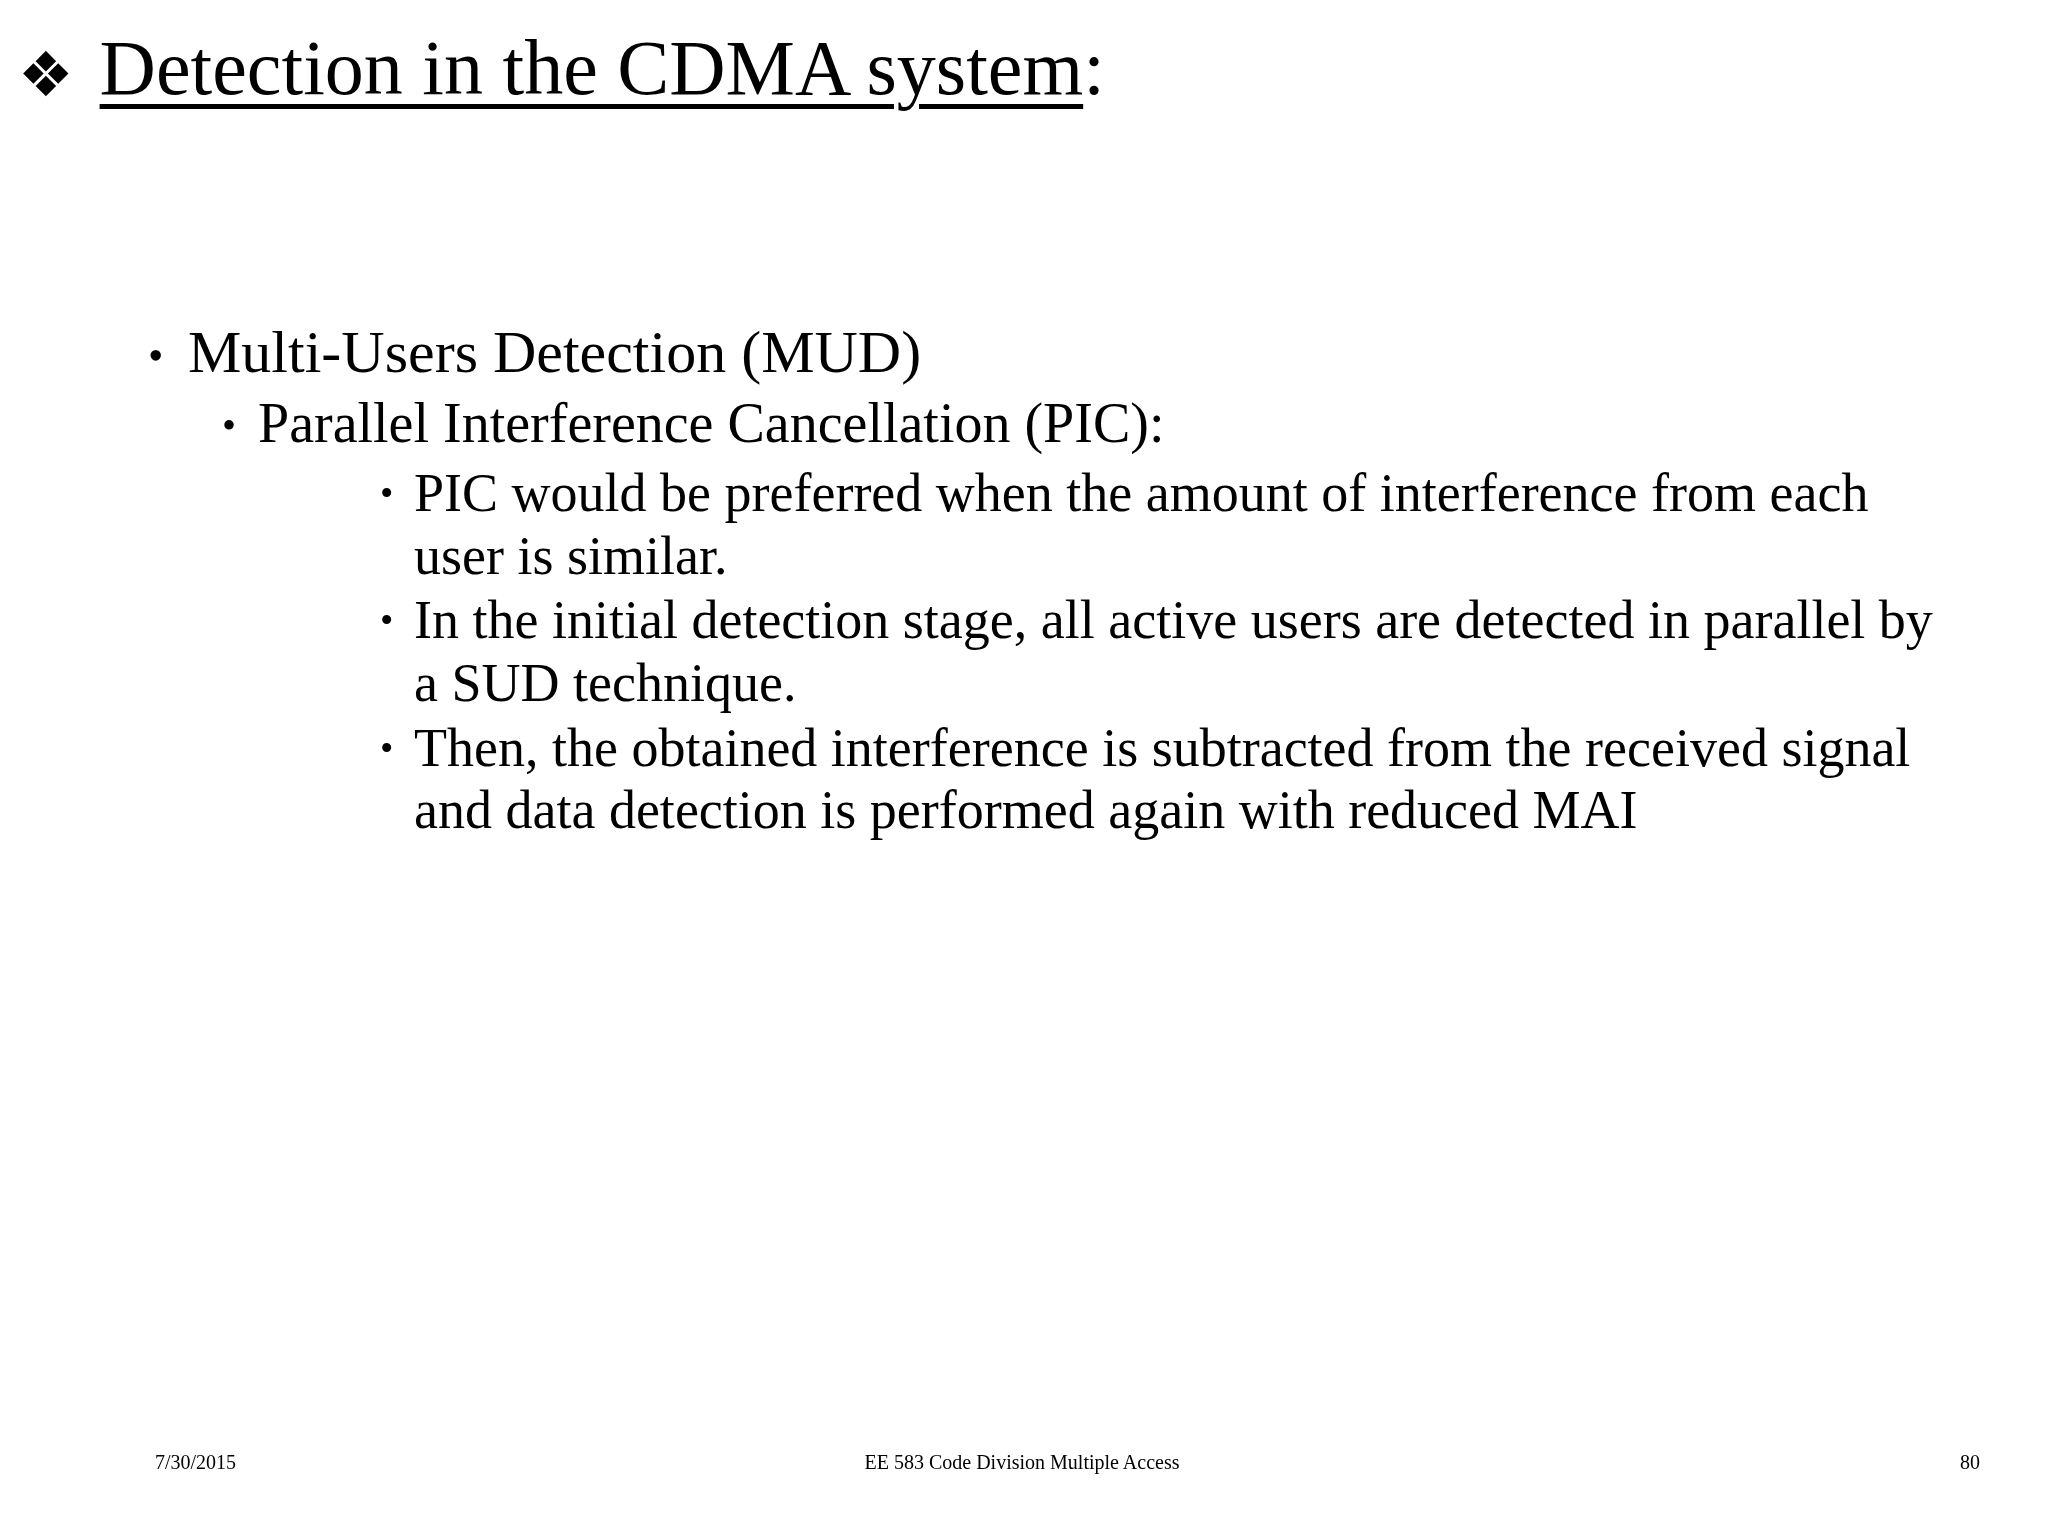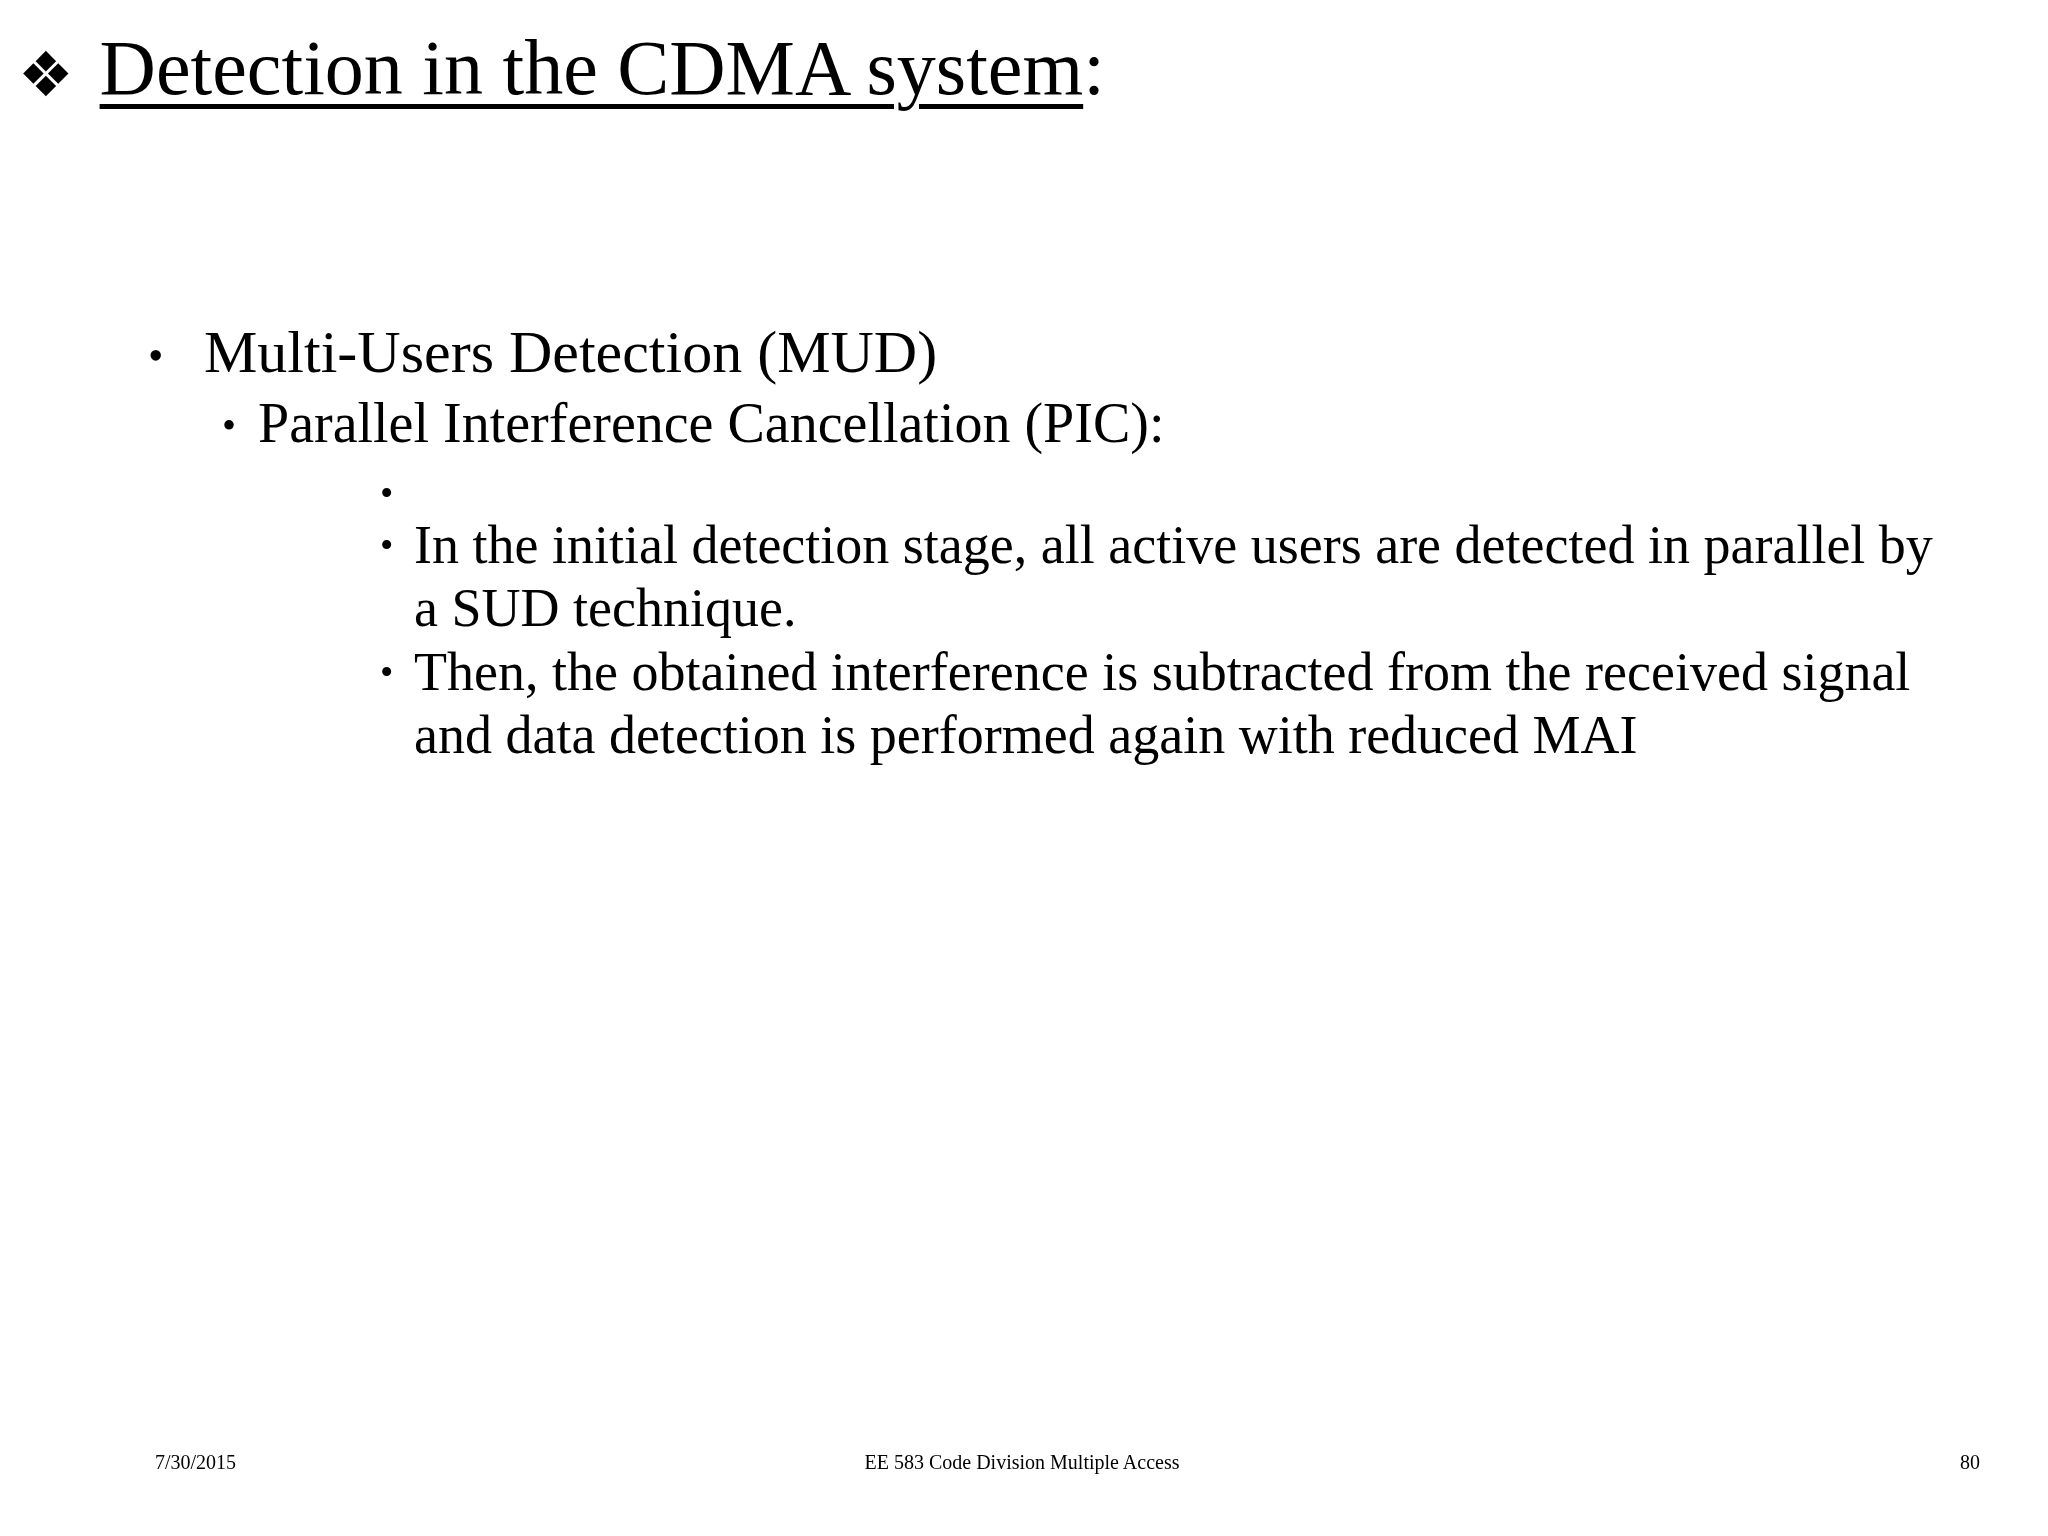--- a/index.html
+++ b/index.html
@@ -85,21 +85,20 @@
   }
   .lvl1 .dot {
     font-size: 44px;
     width: 40px;
     margin-top: 16px;
   }
   .lvl1 .txt {
     font-size: 60px;
     line-height: 1.14;
     max-width: 1560px;
-    margin-left: 16px;
   }
 
   
   .lvl2 {
     padding-left: 222px;
     margin-bottom: 6px;
   }
   .lvl2 .dot {
     font-size: 40px;
     width: 36px;
@@ -176,20 +175,21 @@
       <span class="txt">Multi-Users Detection (MUD)</span>
     </div>
 
     <div class="li lvl2">
       <span class="dot">•</span>
       <span class="txt">Parallel Interference Cancellation (PIC):</span>
     </div>
 
     <div class="li lvl3">
       <span class="dot">•</span>
+      <span class="txt">PIC would be preferred when the amount of interference from each user is similar.</span>
     </div>
 
     <div class="li lvl3">
       <span class="dot">•</span>
       <span class="txt">In the initial detection stage, all active users are detected in parallel by a SUD technique.</span>
     </div>
 
     <div class="li lvl3">
       <span class="dot">•</span>
       <span class="txt">Then, the obtained interference is subtracted from the received signal and data detection is performed again with reduced MAI</span>

